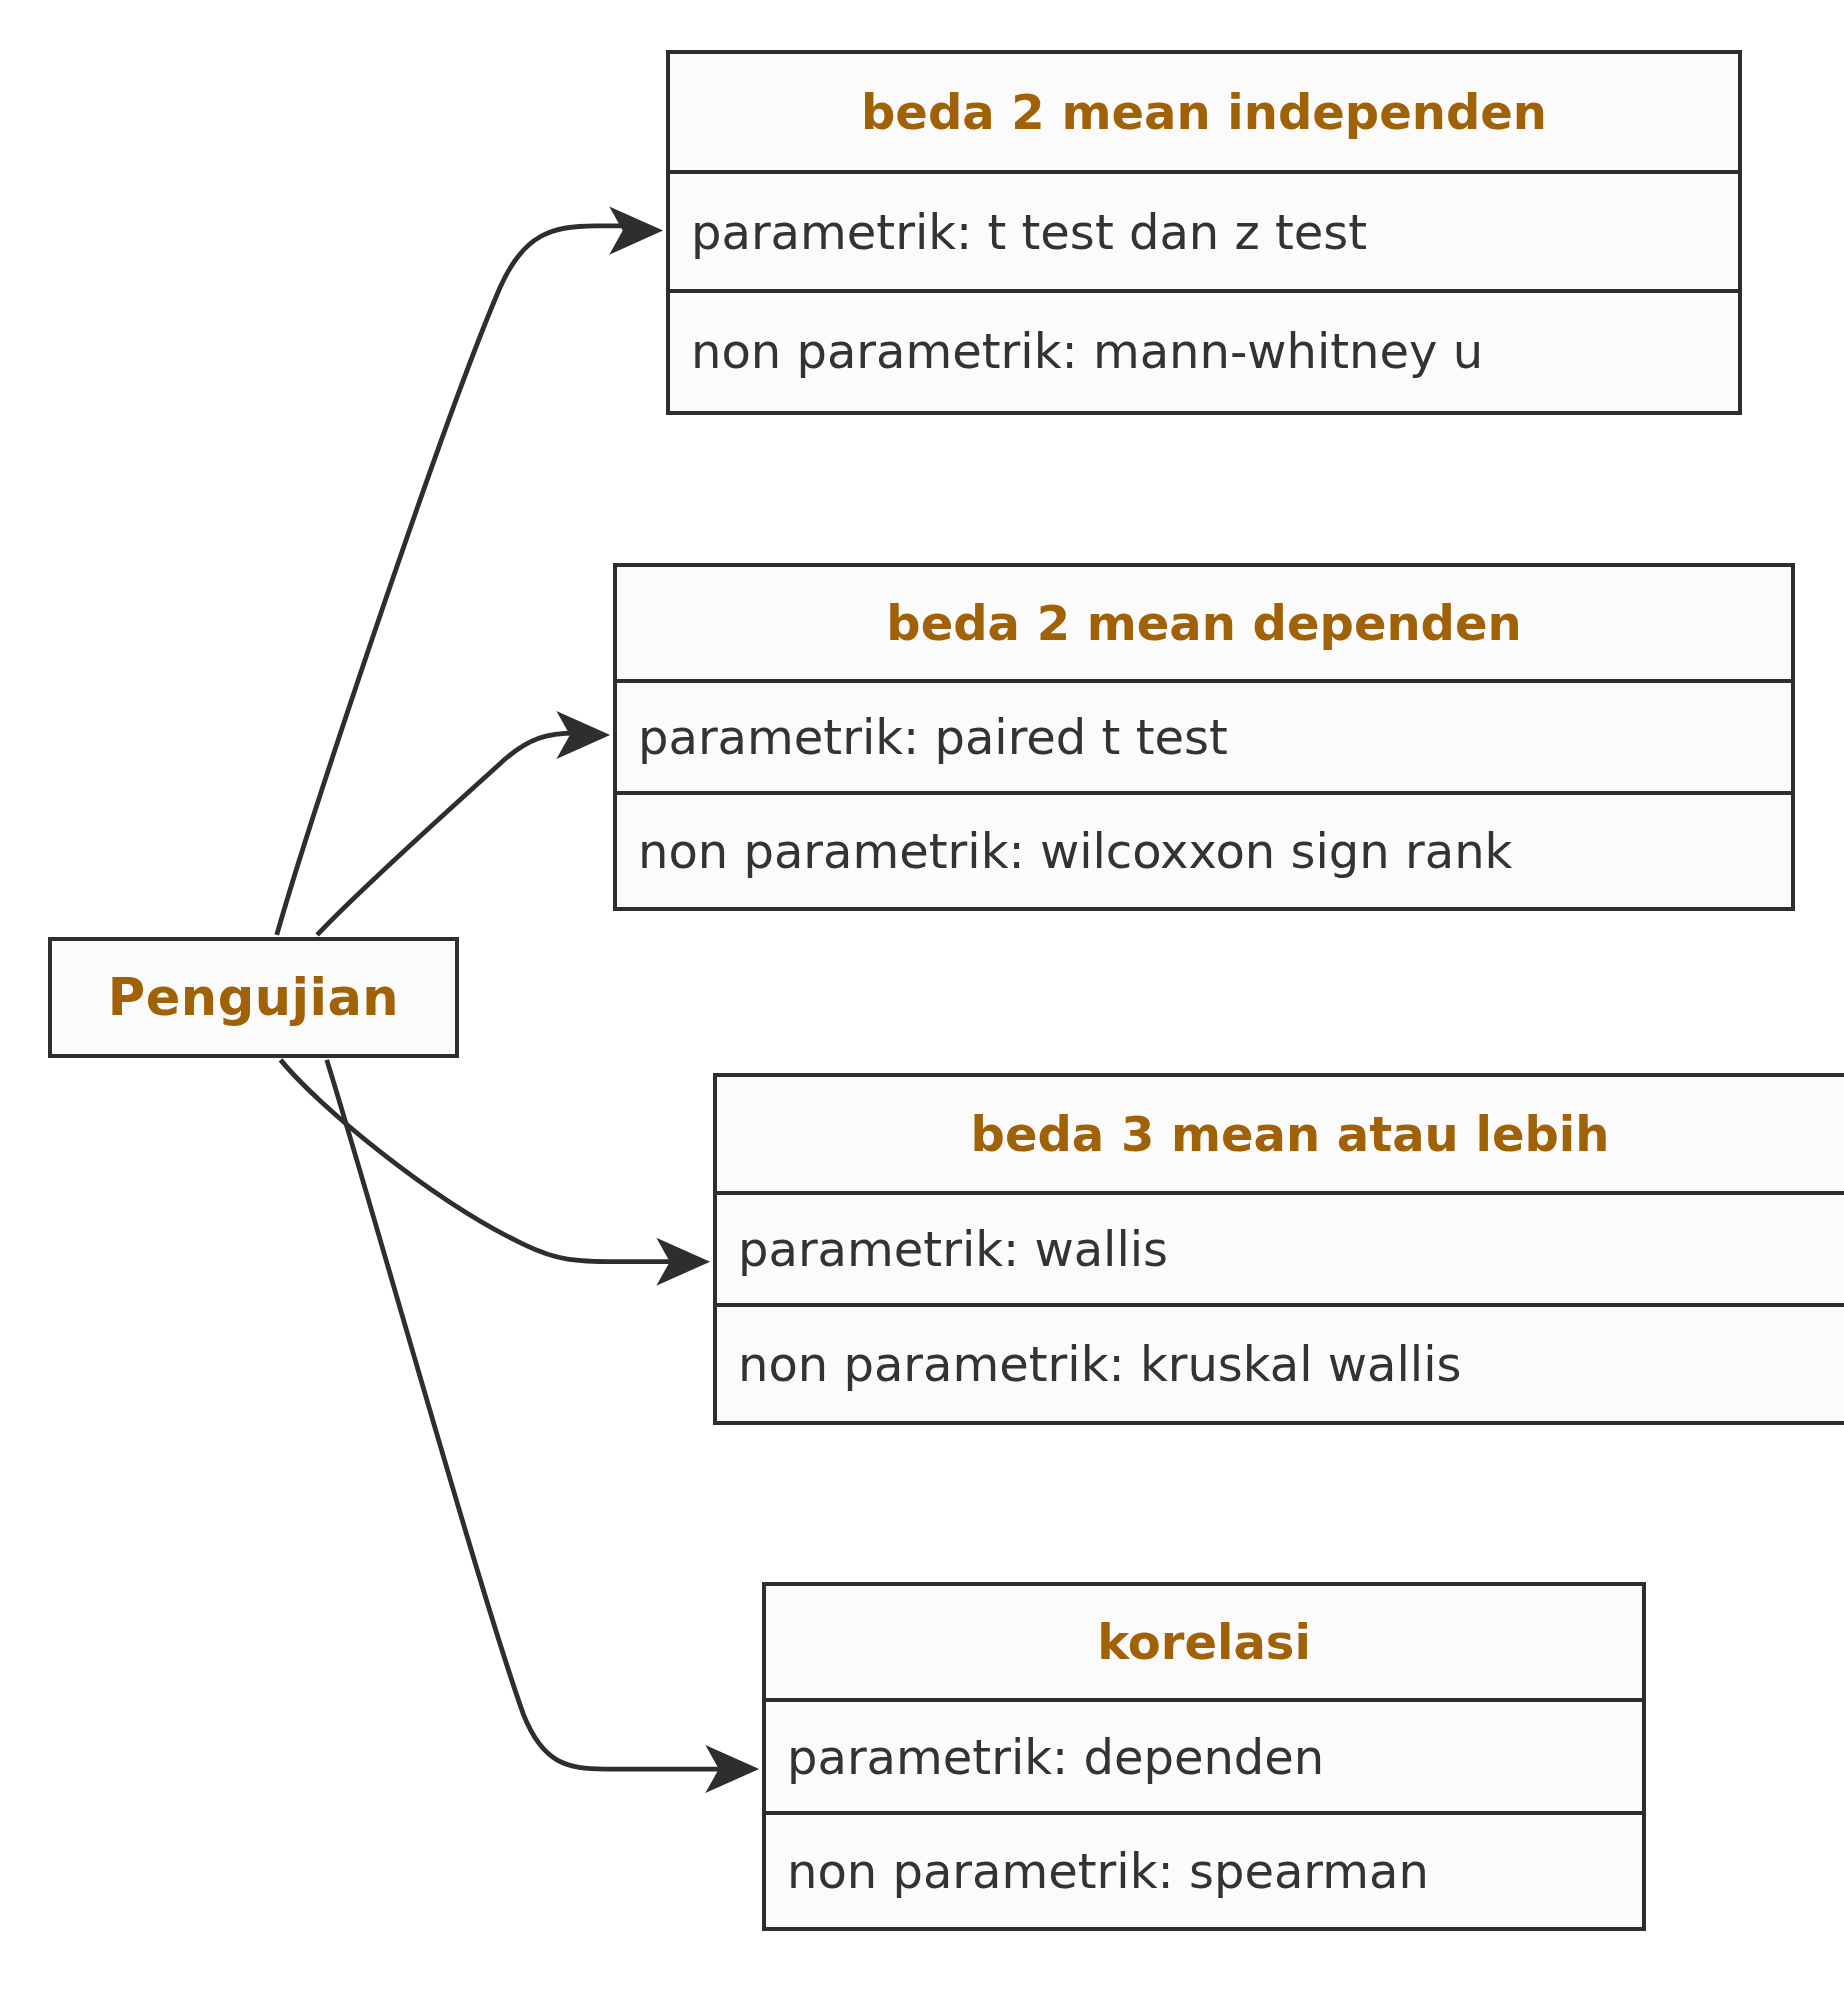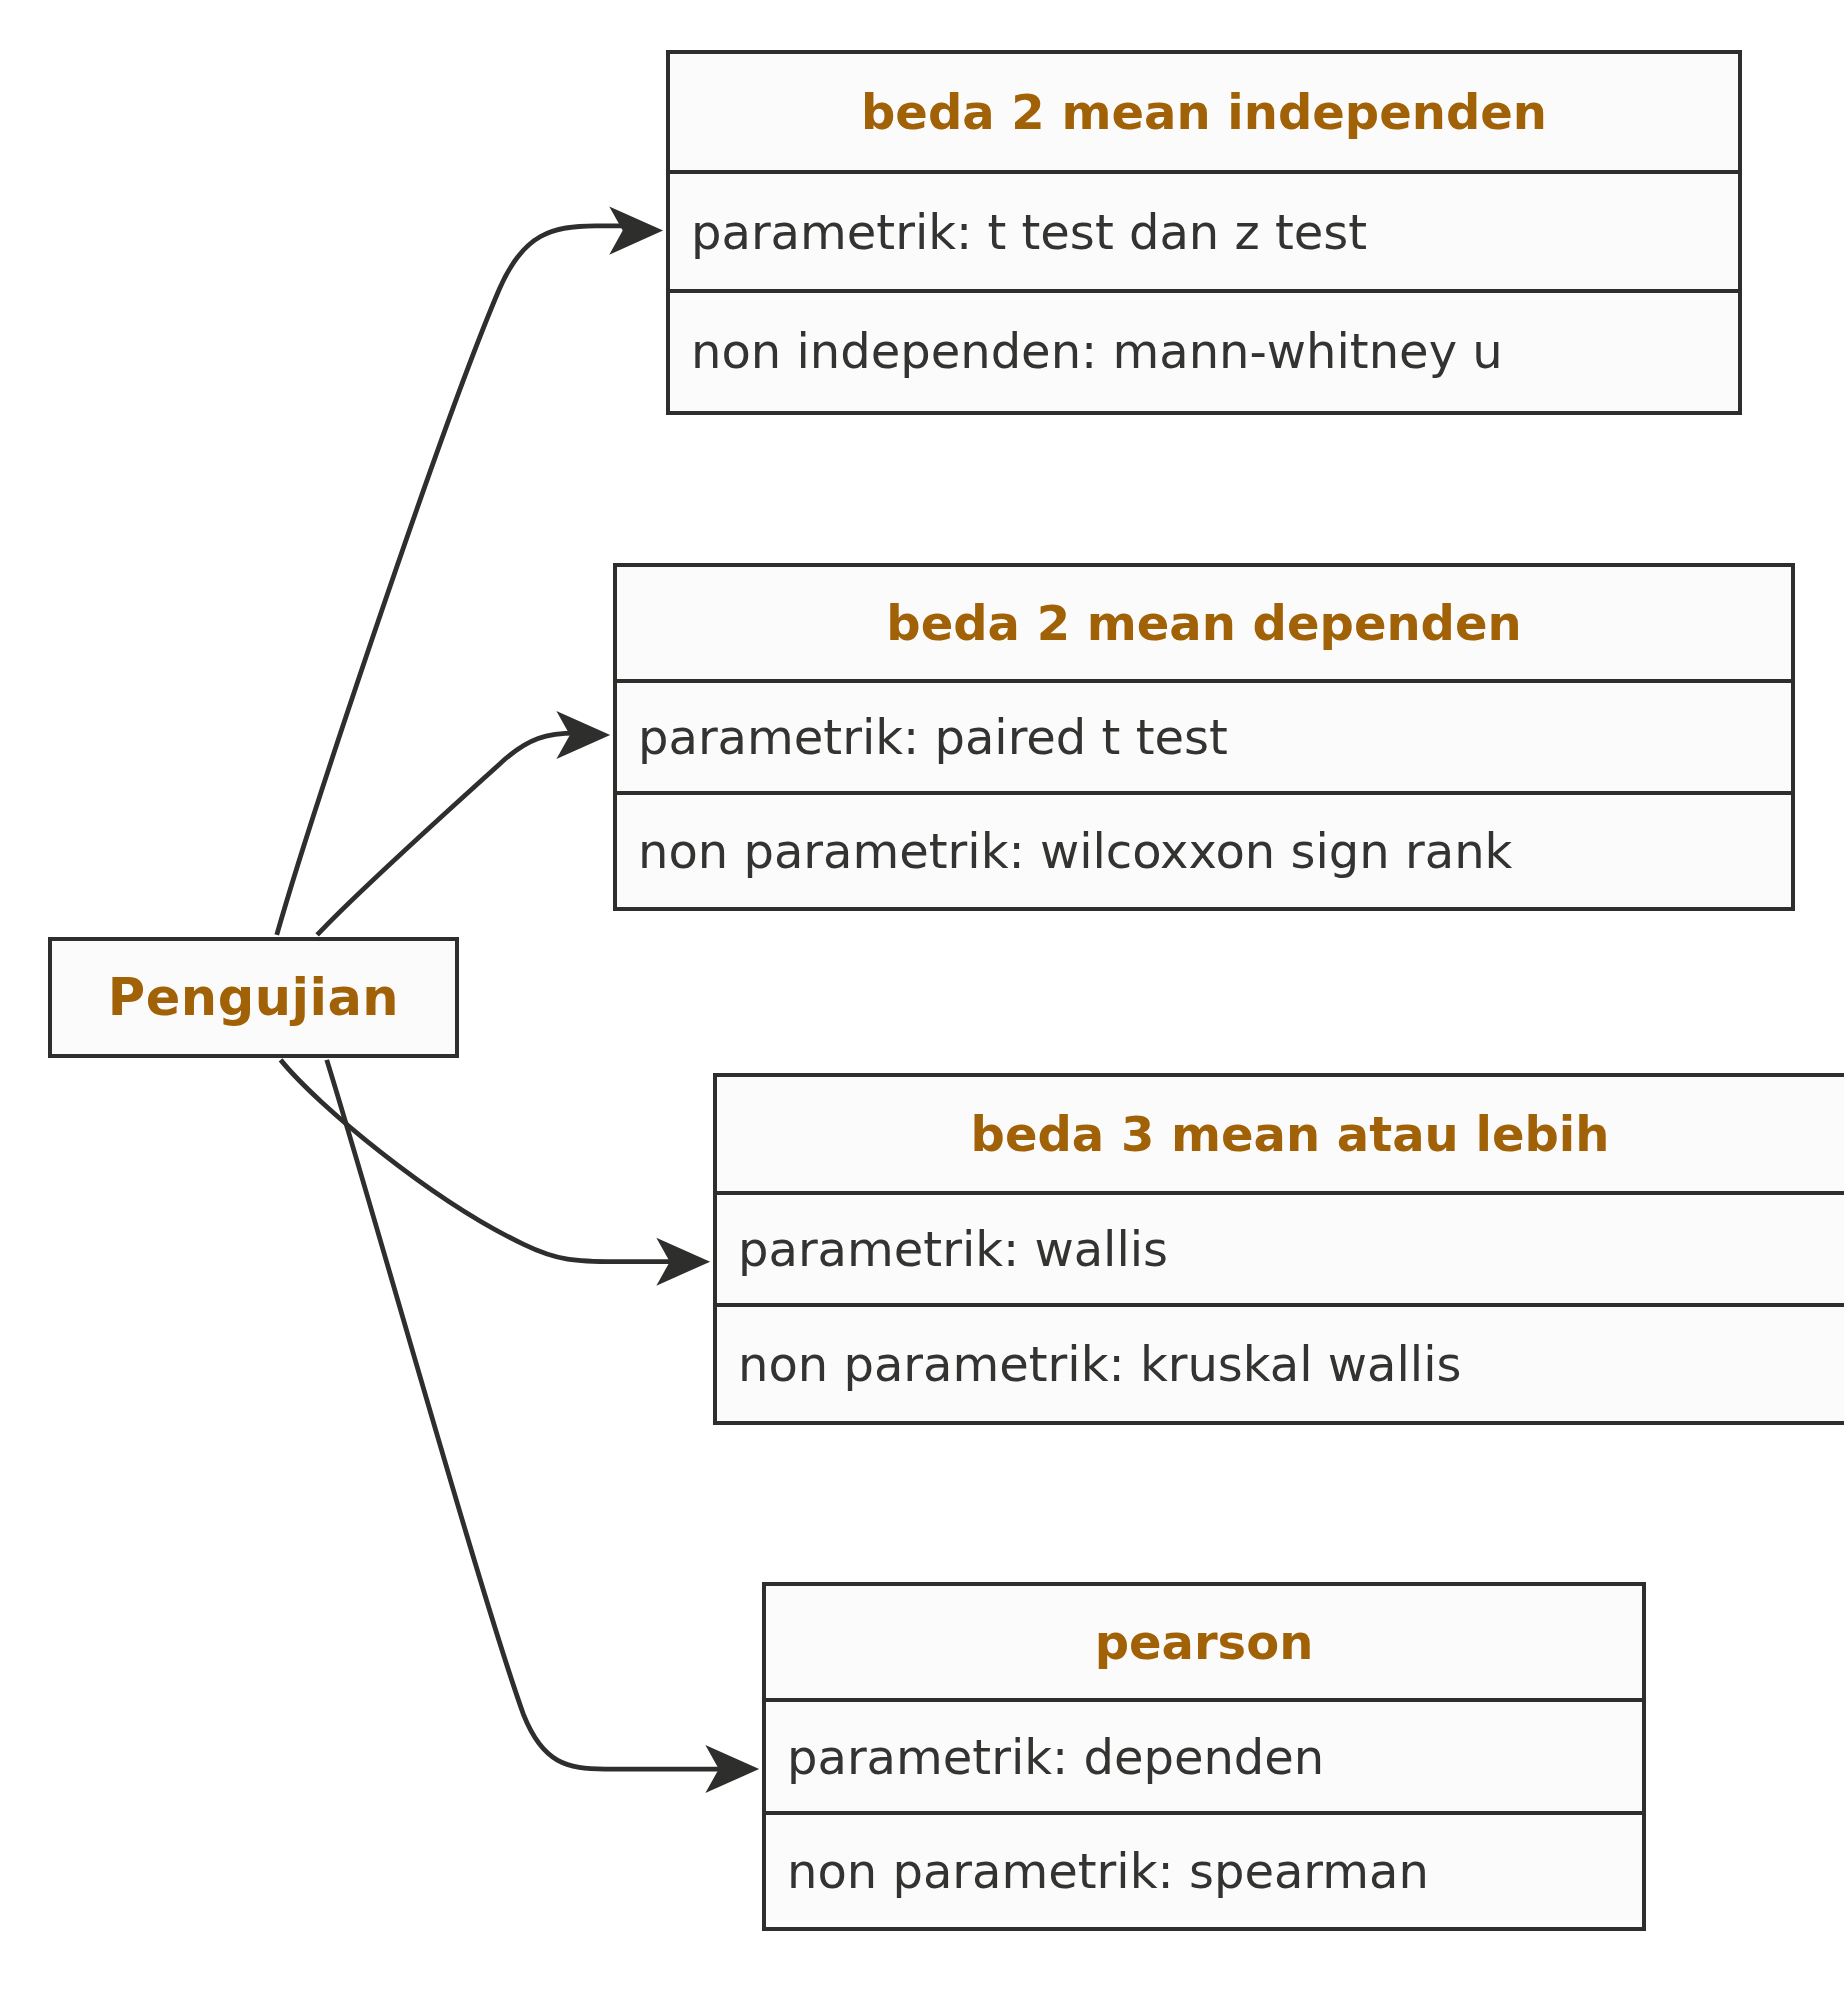--- a/index.html
+++ b/index.html
@@ -130,35 +130,35 @@
     </g>
   </svg>
 
   <div class="node-source" style="left:48px; top:937px; width:411px; height:121px;">
     <span class="src-label">Pengujian</span>
   </div>
 
   <div class="node-record" style="left:666px; top:50px; width:1076px; height:365px;">
     <div class="rec-row rec-title" style="height:116px;">beda 2 mean independen</div>
     <div class="rec-row rec-field" style="height:119px;">parametrik: t test dan z test</div>
-    <div class="rec-row rec-field" style="height:120px;">non independen: mann-whitney u</div>
+    <div class="rec-row rec-field" style="height:120px;">non parametrik: mann-whitney u</div>
   </div>
 
   <div class="node-record" style="left:613px; top:563px; width:1182px; height:348px;">
     <div class="rec-row rec-title" style="height:114px;">beda 2 mean dependen</div>
     <div class="rec-row rec-field" style="height:115px;">parametrik: paired t test</div>
     <div class="rec-row rec-field" style="height:118px;">non parametrik: wilcoxxon sign rank</div>
   </div>
 
   <div class="node-record" style="left:713px; top:1073px; width:1154px; height:352px;">
     <div class="rec-row rec-title" style="height:116px;">beda 3 mean atau lebih</div>
     <div class="rec-row rec-field" style="height:115px;">parametrik: wallis</div>
     <div class="rec-row rec-field" style="height:120px;">non parametrik: kruskal wallis</div>
   </div>
 
   <div class="node-record" style="left:762px; top:1582px; width:884px; height:349px;">
-    <div class="rec-row rec-title" style="height:114px;">pearson</div>
+    <div class="rec-row rec-title" style="height:114px;">korelasi</div>
     <div class="rec-row rec-field" style="height:116px;">parametrik: dependen</div>
     <div class="rec-row rec-field" style="height:118px;">non parametrik: spearman</div>
   </div>
 
 </div>
 
 
 </body></html>

